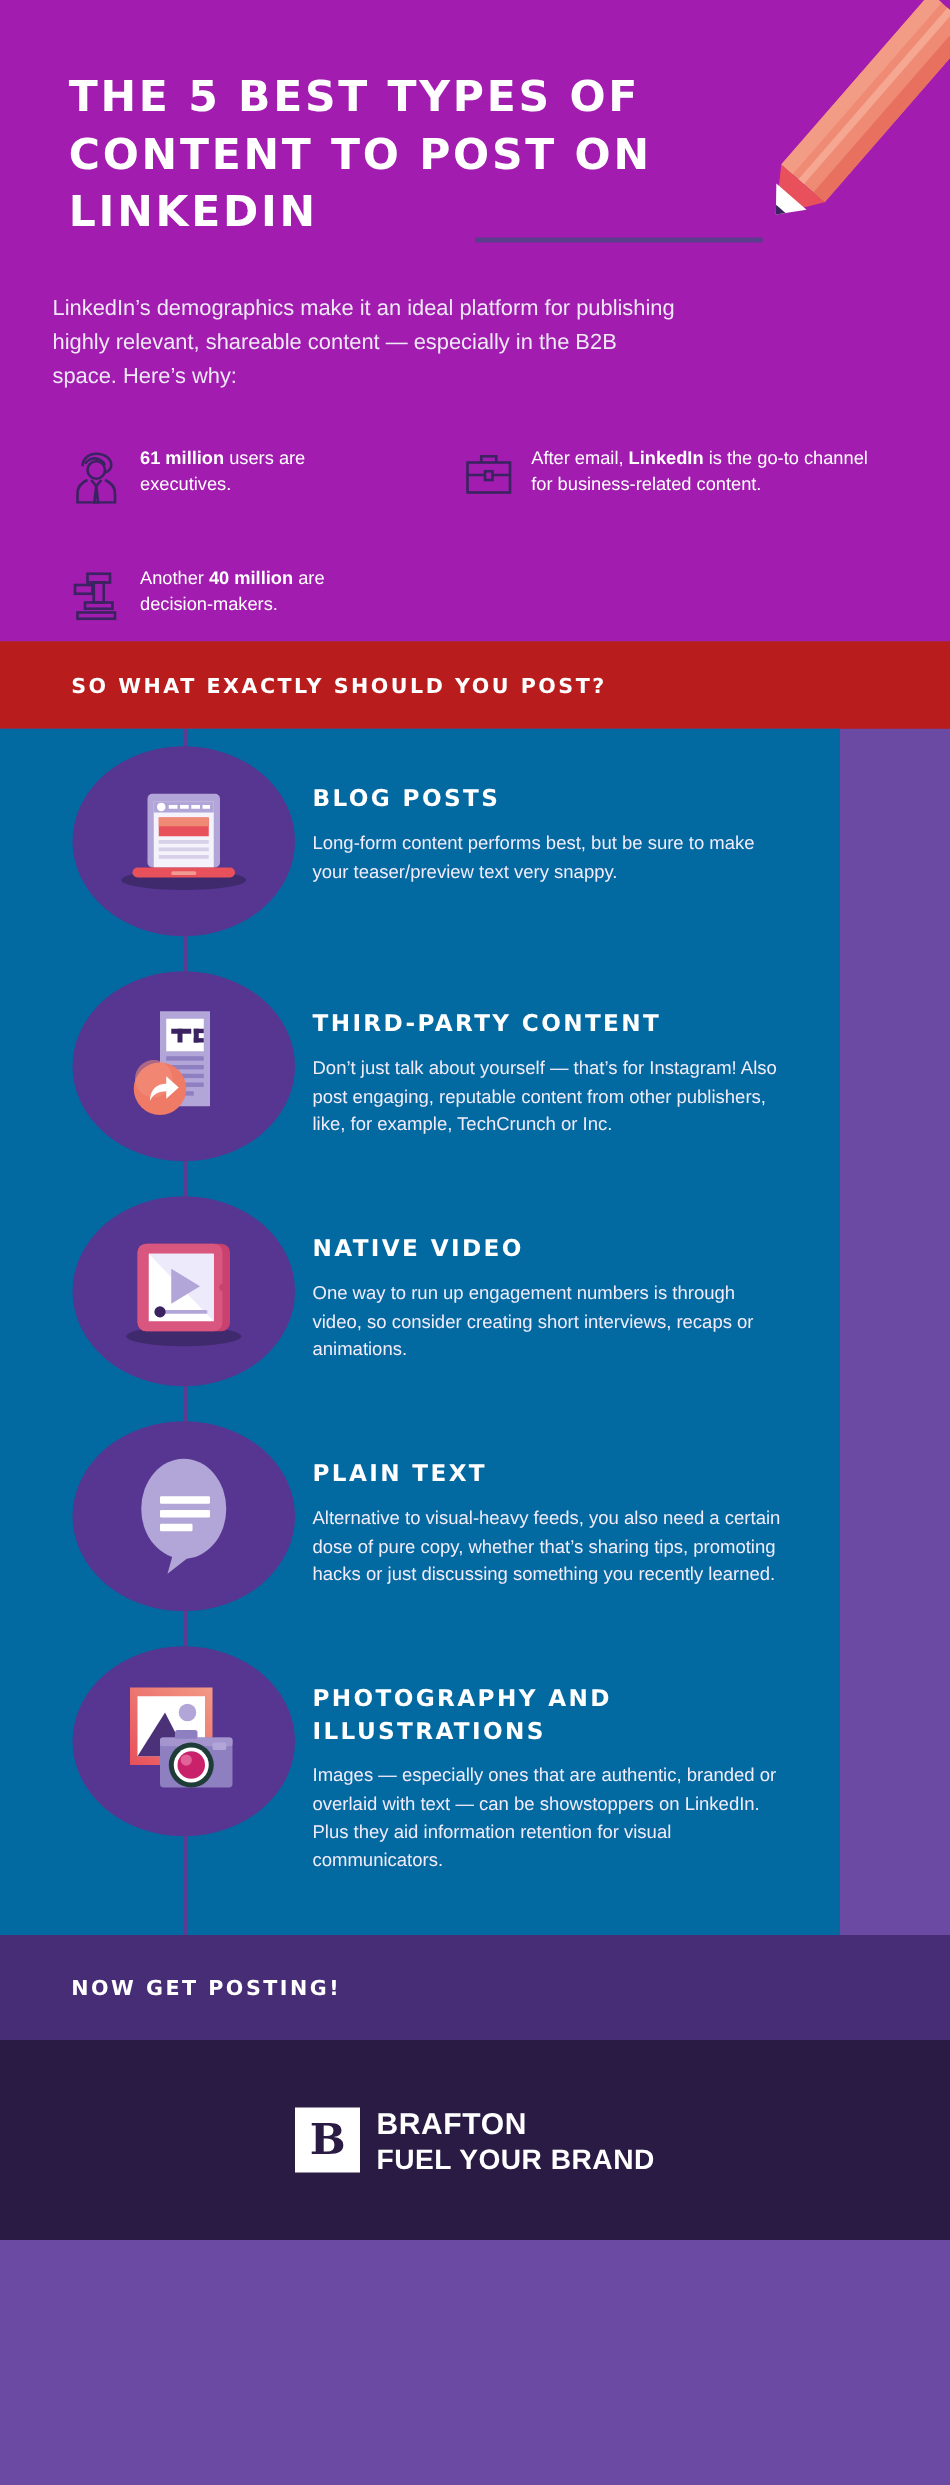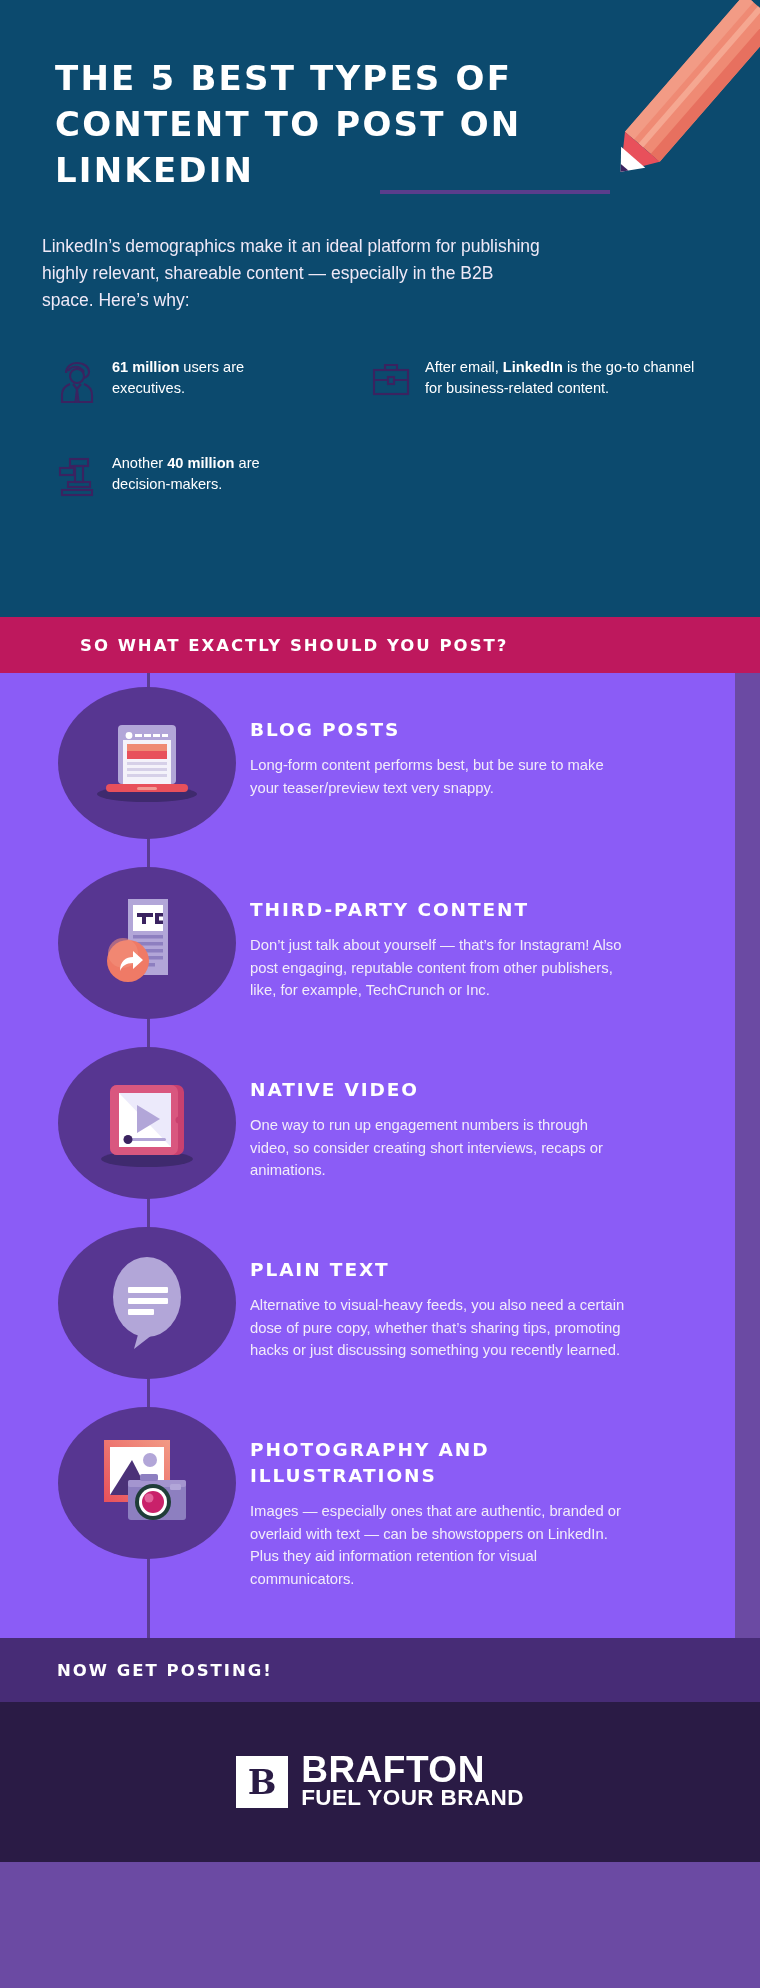--- a/index.html
+++ b/index.html
@@ -13,22 +13,22 @@
     width: 760px;
     height: 1988px;
     overflow: hidden;
     background: #6b4aa3;
   }
 
   
   .hero {
     position: relative;
     width: 760px;
-    height: 617px;
-    background: #0c4a6e;
+    height: 513px;
+    background: #a21caf;
     overflow: hidden;
   }
   .hero-title {
     position: absolute;
     left: 55px;
     top: 55px;
     width: 560px;
     color: #ffffff;
     font-family: "DejaVu Sans", sans-serif;
     font-weight: bold;
@@ -92,41 +92,40 @@
     font-size: 14.6px;
     line-height: 21px;
     padding-top: 2px;
   }
   .stat-txt b { font-weight: bold; }
 
   
   .band {
     position: relative;
     width: 760px;
-    height: 56px;
-    background: #be185d;
+    height: 70px;
+    background: #b91c1c;
     display: flex;
     align-items: center;
-    padding-left: 23px;
   }
   .band-label {
     margin-left: 57px;
     color: #ffffff;
     font-family: "DejaVu Sans", sans-serif;
     font-weight: bold;
     font-size: 16.5px;
     letter-spacing: 2px;
     text-transform: uppercase;
   }
 
   
   .list {
     position: relative;
-    width: 735px;
-    background: #8b5cf6;
+    width: 672px;
+    background: #0369a1;
     padding: 0 0 34px 0;
   }
   .spine {
     position: absolute;
     left: 147px;
     top: 0;
     width: 3px;
     height: 100%;
     background: #5b3c92;
   }
@@ -167,21 +166,21 @@
   .item-desc {
     color: #f2ecfa;
     font-size: 14.8px;
     line-height: 22.5px;
   }
 
   
   .cta {
     position: relative;
     width: 760px;
-    height: 64px;
+    height: 84px;
     background: #472c76;
     display: flex;
     align-items: center;
   }
   .cta-label {
     margin-left: 57px;
     color: #ffffff;
     font-family: "DejaVu Sans", sans-serif;
     font-weight: bold;
     font-size: 16.5px;
@@ -208,21 +207,21 @@
     font-family: "DejaVu Serif", serif;
     font-weight: bold;
     font-size: 34px;
     line-height: 1;
   }
   .logo-text { display: flex; flex-direction: column; }
   .logo-name {
     color: #ffffff;
     font-family: "Liberation Sans", sans-serif;
     font-weight: bold;
-    font-size: 37px;
+    font-size: 24px;
     letter-spacing: 0.5px;
     line-height: 31px;
   }
   .logo-tag {
     color: #ffffff;
     font-family: "Liberation Sans", sans-serif;
     font-weight: bold;
     font-size: 22.5px;
     letter-spacing: 0.4px;
     line-height: 25px;

